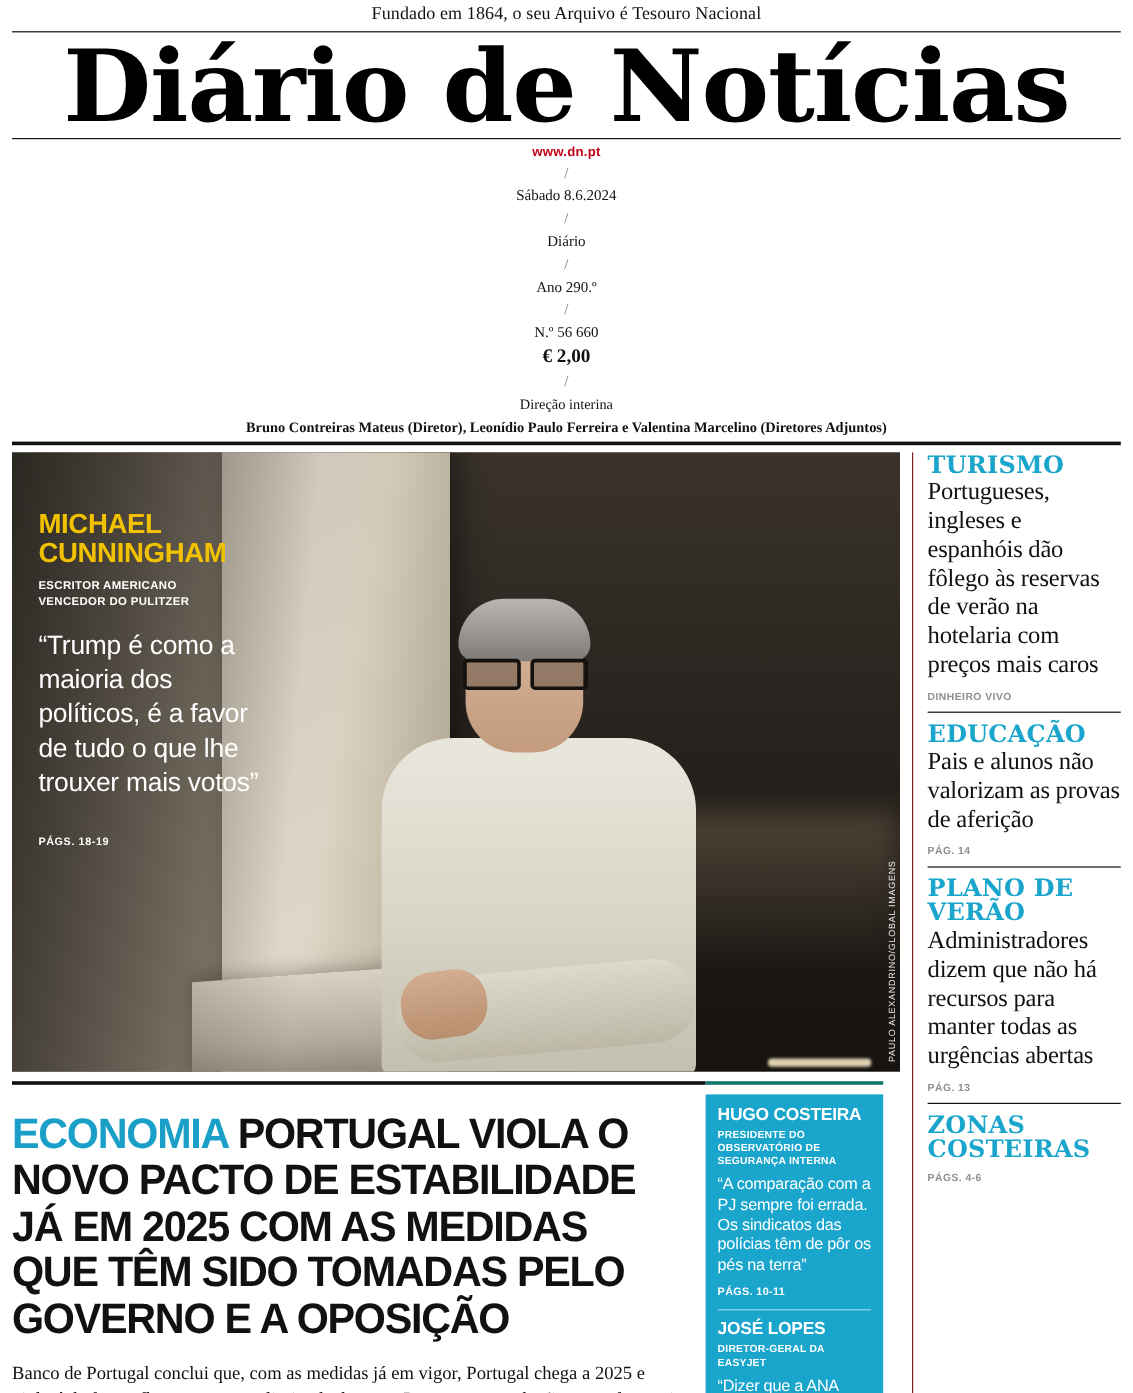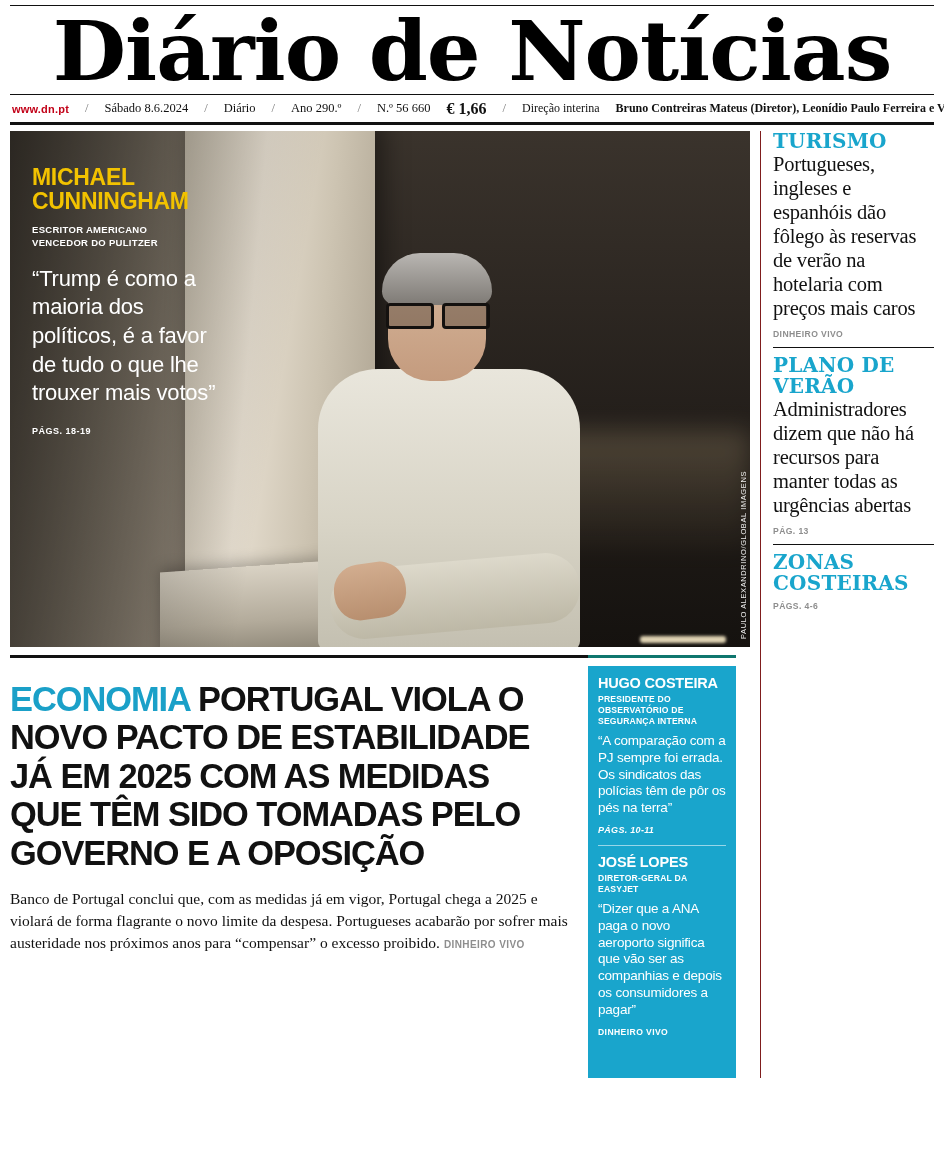--- a/index.html
+++ b/index.html
@@ -32,25 +32,26 @@
     line-height: .96;
     letter-spacing: -1px;
     margin: 6px 0 2px 0;
     color: #000;
     transform: scaleX(1.02);
   }
   .rule-med { border-top: 1px solid #111; }
   .infobar {
     display: flex;
     align-items: center;
-    gap: 16px;
+    gap: 4px;
     font-size: 12.5px;
     padding: 5px 2px 4px 2px;
     color: #111;
     white-space: nowrap;
+    flex-direction: column;
   }
   .infobar .url { color: #c20017; font-weight: 700; font-family: "Liberation Sans", sans-serif; font-size: 11px; letter-spacing: .2px; }
   .infobar .sep { color: #777; }
   .infobar .price { font-weight: 700; font-size: 16px; font-family: "Liberation Serif", serif; }
   .infobar .dir-label { font-size: 12px; }
   .infobar .dir-names { font-weight: 700; font-size: 12px; }
   .rule-thick { border-top: 3px solid #111; }
 
   
   .grid {
@@ -158,21 +159,21 @@
     transform: rotate(180deg);
     color: #fff;
     font-family: "Liberation Sans", sans-serif;
     font-size: 7.5px;
     letter-spacing: .6px;
     opacity: .92;
   }
 
   .overlay {
     position: absolute;
-    left: 22px; top: 35px;
+    left: 22px; top: 48px;
     width: 200px;
     font-family: "Liberation Sans", sans-serif;
     color: #fff;
   }
   .ov-name {
     color: #f2c200;
     font-weight: 700;
     font-size: 23px;
     line-height: 1.04;
     letter-spacing: -.3px;
@@ -187,21 +188,21 @@
     text-transform: uppercase;
   }
   .ov-quote {
     margin-top: 16px;
     font-size: 22px;
     line-height: 1.3;
     font-weight: 400;
     letter-spacing: -.2px;
   }
   .ov-pages {
-    margin-top: 18px;
+    margin-top: 29px;
     font-size: 9px;
     font-weight: 700;
     letter-spacing: .5px;
   }
 
   
   .lead-area { display: flex; margin-top: 8px; }
   .lead-main { width: 578px; padding-right: 14px; border-top: 3px solid #111; padding-top: 22px; }
   .lead-head {
     font-family: "Liberation Sans", sans-serif;
@@ -237,21 +238,21 @@
     background: #19a5cc;
     color: #fff;
     padding: 9px 10px 10px 10px;
     font-family: "Liberation Sans", sans-serif;
     margin-top: 8px;
     min-height: 412px;
   }
   .cyan-name { font-weight: 700; font-size: 14.5px; letter-spacing: -.2px; text-transform: uppercase; }
   .cyan-role { font-weight: 700; font-size: 8.6px; line-height: 1.3; letter-spacing: .2px; margin-top: 3px; text-transform: uppercase; }
   .cyan-quote { font-size: 13.5px; line-height: 1.24; margin-top: 6px; letter-spacing: -.2px; }
-  .cyan-pages { font-weight: 700; font-size: 9px; margin-top: 8px; letter-spacing: .3px; font-style: italic; }
+  .cyan-pages { font-weight: 700; font-size: 9px; margin-top: 8px; letter-spacing: .3px; }
   .cyan-divider { height: 1px; background: rgba(255,255,255,.55); margin: 10px 0 8px 0; }
   .cyan-brand { font-weight: 700; font-size: 8.6px; letter-spacing: .4px; margin-top: 9px; text-transform: uppercase; }
 
   
   .rail-item { padding-bottom: 8px; }
   .rail-item + .rail-item { border-top: 1px solid #111; padding-top: 7px; }
   .rail-kicker {
     font-family: "DejaVu Serif", serif;
     font-weight: 700;
     color: #19a5cc;
@@ -277,34 +278,35 @@
     margin-top: 8px;
     text-transform: uppercase;
   }
 </style>
 </head>
 <body>
 
 <div class="page">
 
   <div>
+    <div class="founded">Fundado em 1864, o seu Arquivo é Tesouro Nacional</div>
     <div class="rule-thin"></div>
     <div class="masthead-title">Diário de Notícias</div>
     <div class="rule-med"></div>
     <div class="infobar">
       <span class="url">www.dn.pt</span>
       <span class="sep">/</span>
       <span>Sábado 8.6.2024</span>
       <span class="sep">/</span>
       <span>Diário</span>
       <span class="sep">/</span>
       <span>Ano 290.º</span>
       <span class="sep">/</span>
       <span>N.º 56 660</span>
-      <span class="price">€ 1,66</span>
+      <span class="price">€ 2,00</span>
       <span class="sep">/</span>
       <span class="dir-label">Direção interina</span>
       <span class="dir-names">Bruno Contreiras Mateus (Diretor), Leonídio Paulo Ferreira e Valentina Marcelino (Diretores Adjuntos)</span>
     </div>
     <div class="rule-thick"></div>
   </div>
 
   <div class="grid">
 
     <div class="left-col">
@@ -373,20 +375,25 @@
     </div>
 
     <div class="right-col">
 
       <div class="rail-item">
         <div class="rail-kicker">TURISMO</div>
         <div class="rail-head">Portugueses, ingleses e espanhóis dão fôlego às reservas de verão na hotelaria com preços mais caros</div>
         <div class="rail-foot">DINHEIRO VIVO</div>
       </div>
 
+      <div class="rail-item">
+        <div class="rail-kicker">EDUCAÇÃO</div>
+        <div class="rail-head">Pais e alunos não valorizam as provas de aferição</div>
+        <div class="rail-foot">PÁG. 14</div>
+      </div>
 
       <div class="rail-item">
         <div class="rail-kicker">PLANO DE VERÃO</div>
         <div class="rail-head">Administradores dizem que não há recursos para manter todas as urgências abertas</div>
         <div class="rail-foot">PÁG. 13</div>
       </div>
 
       <div class="rail-item">
         <div class="rail-kicker">ZONAS COSTEIRAS</div>
         <div class="rail-foot">PÁGS. 4-6</div>

